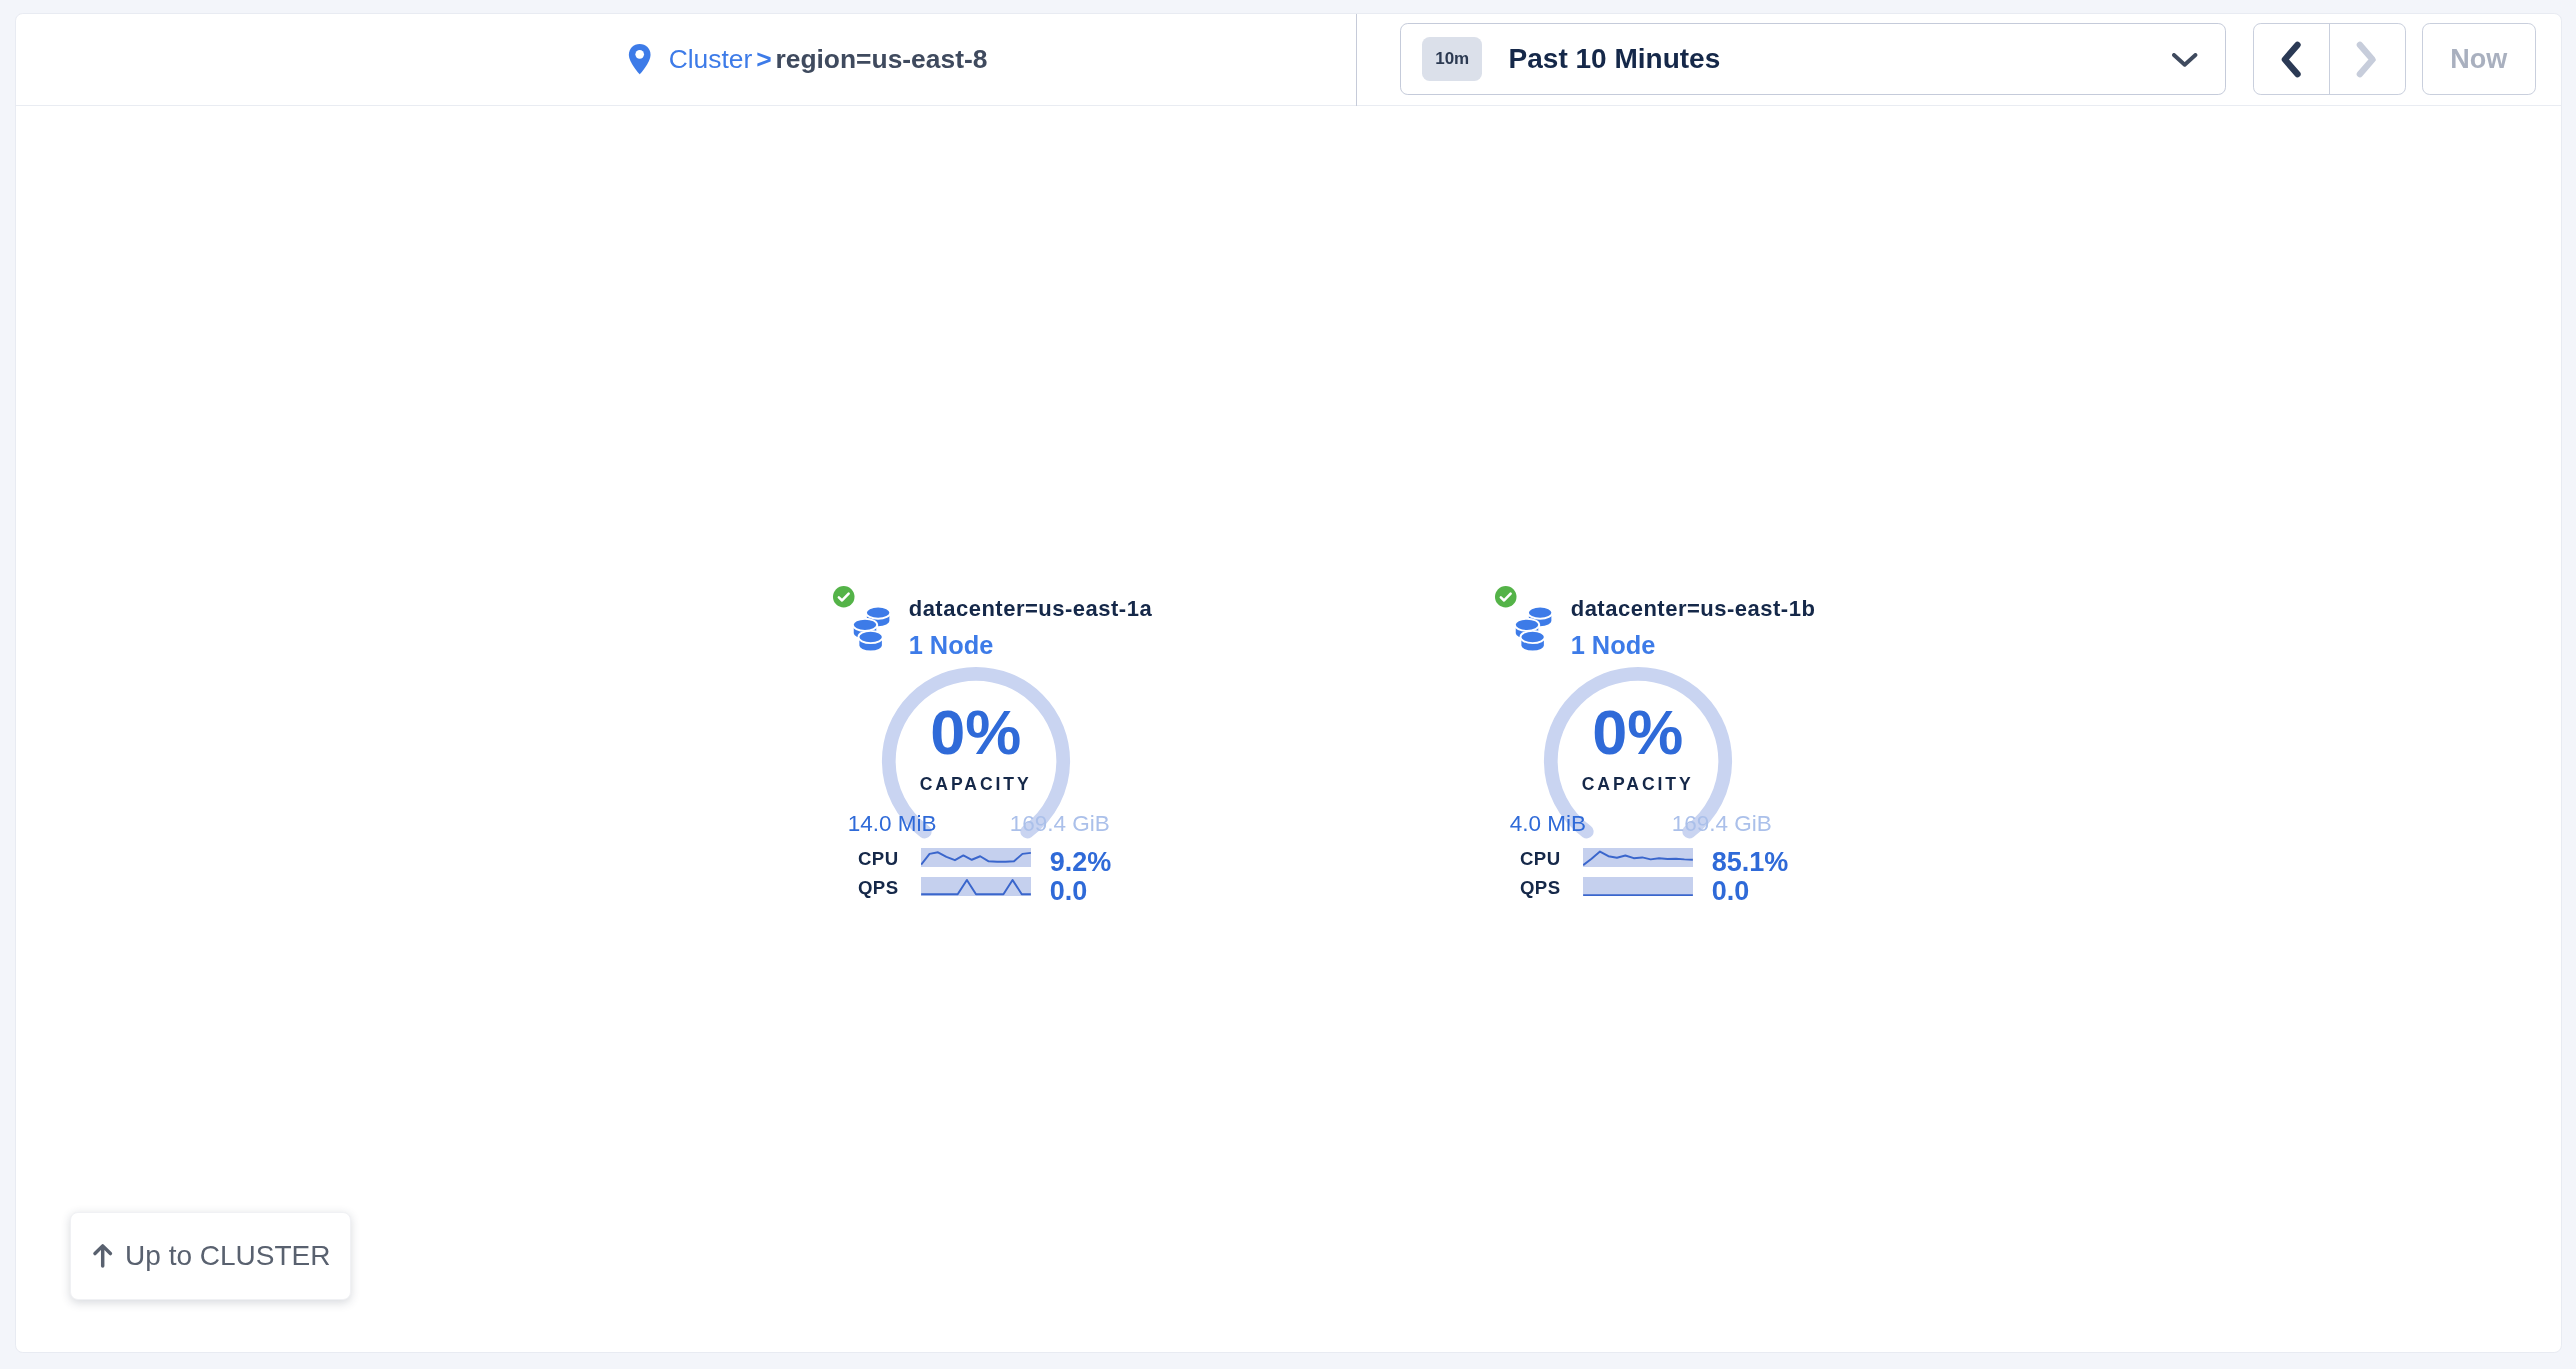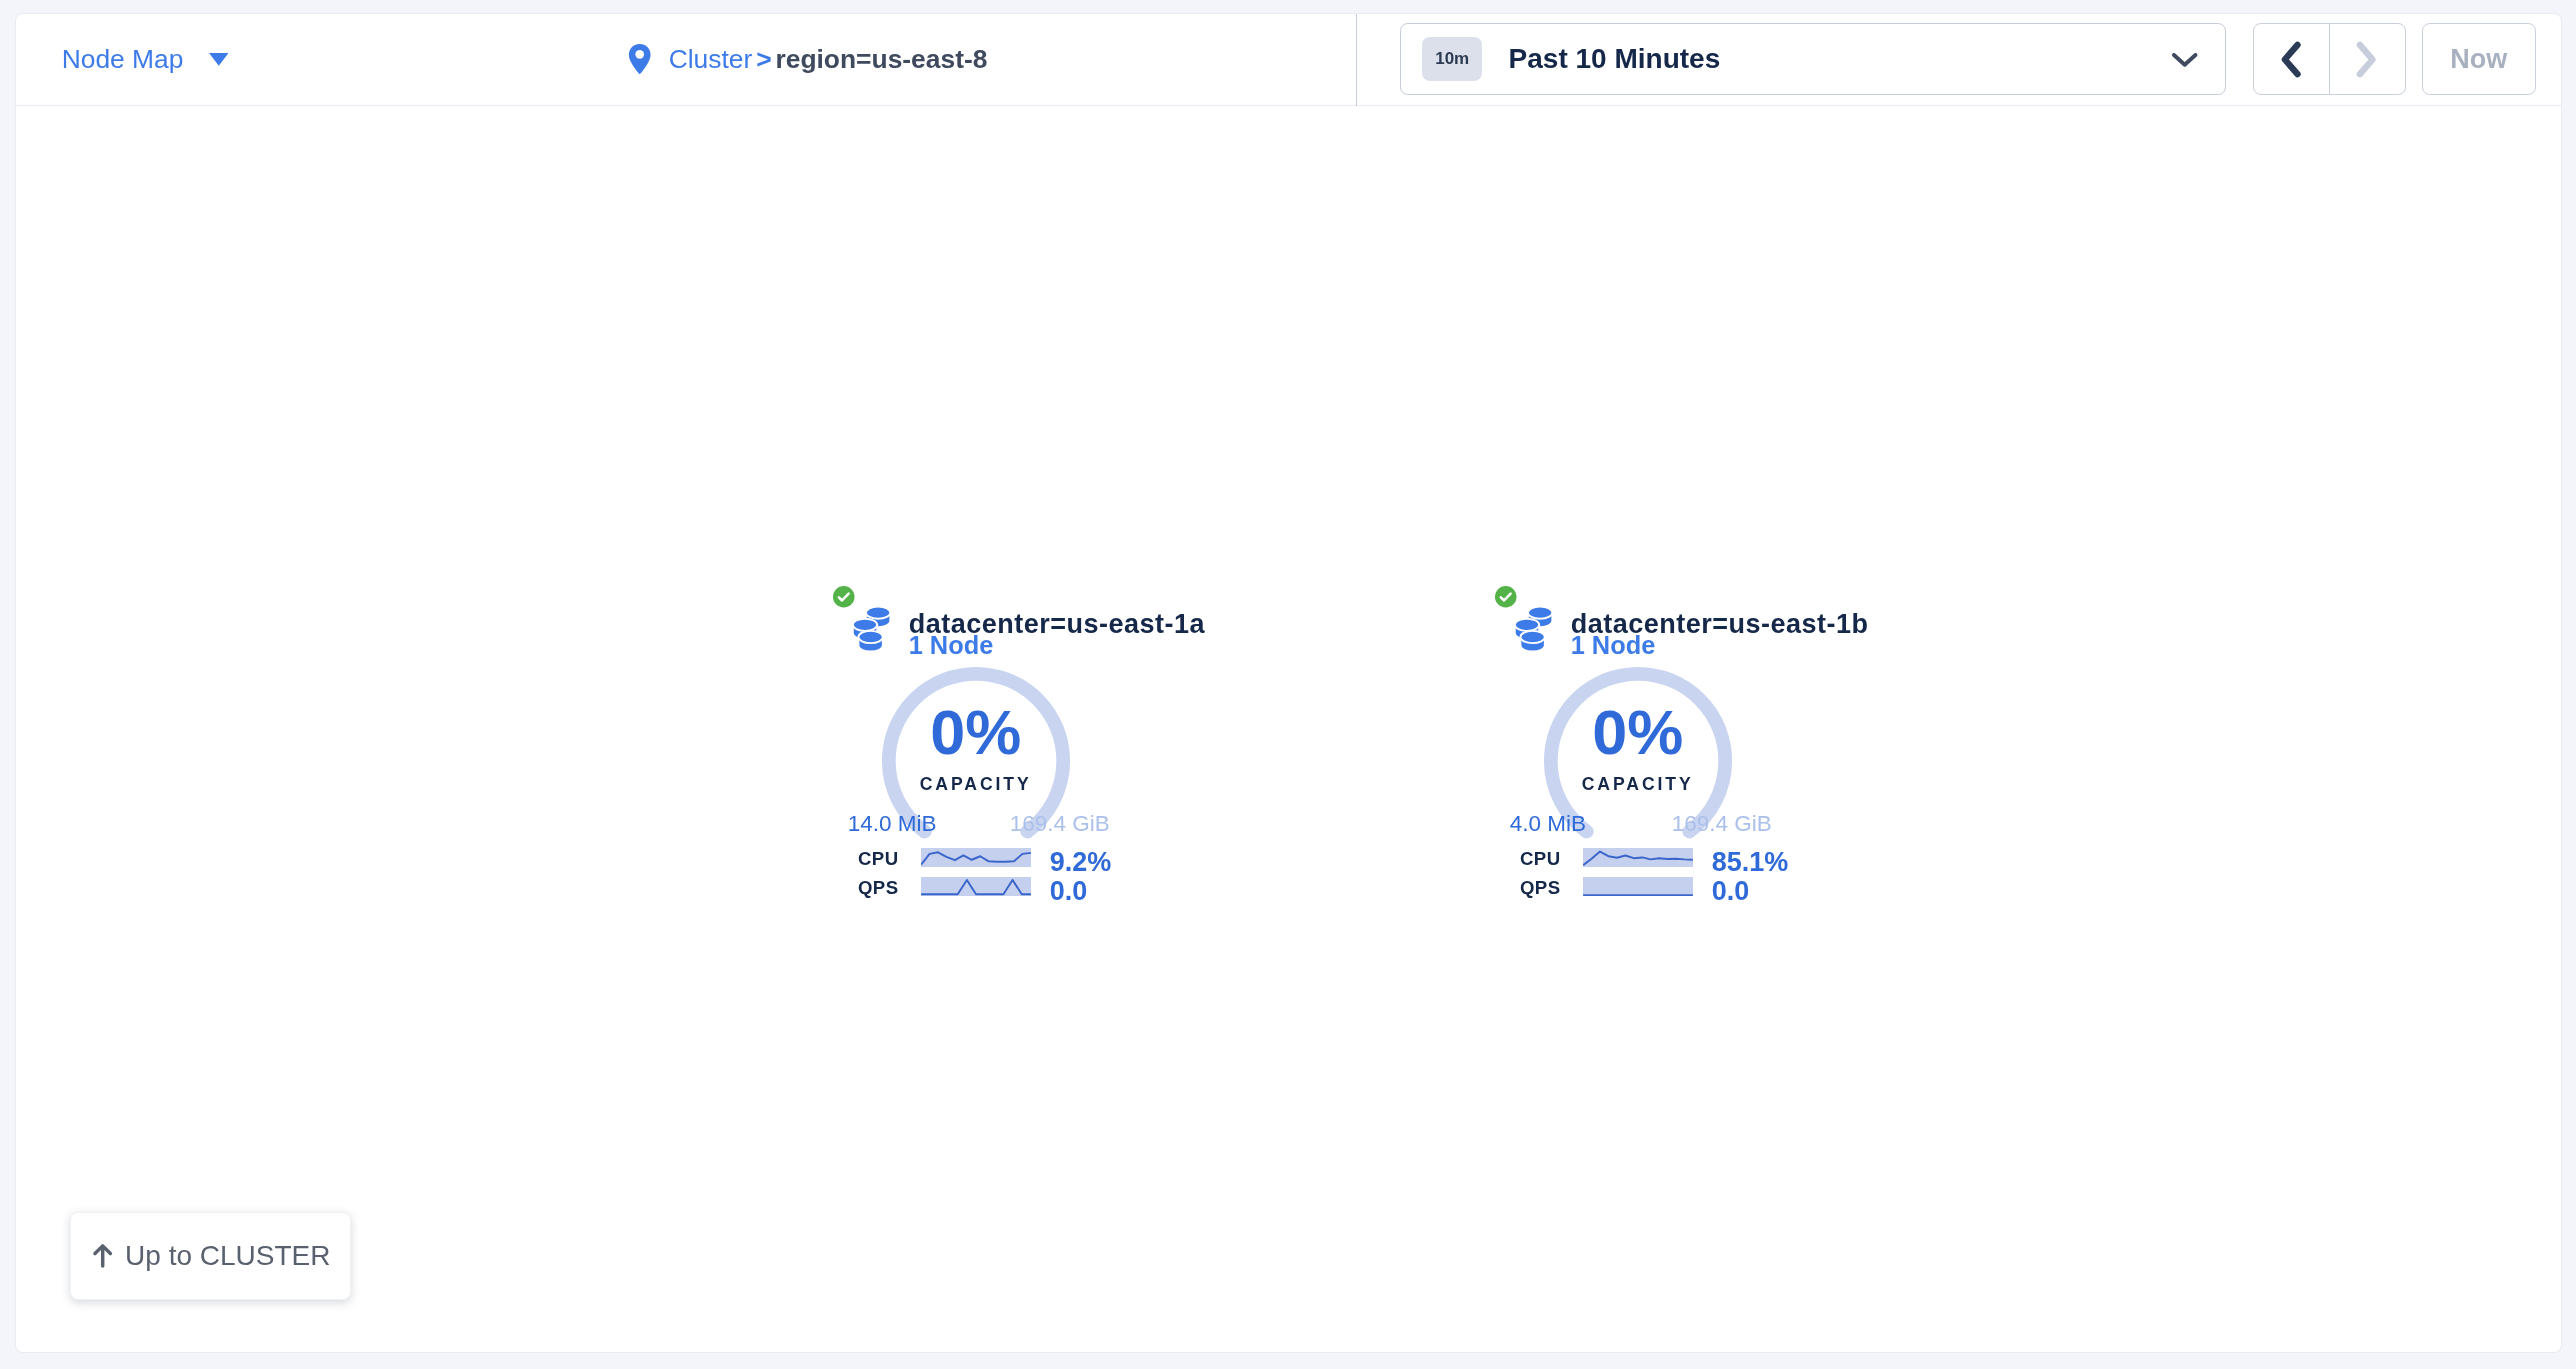--- a/index.html
+++ b/index.html
@@ -75,21 +75,21 @@
     display:flex;align-items:center;justify-content:center;
     font-size:27px;font-weight:700;color:var(--muted-gray);cursor:pointer;
   }
   
   .dc-card{position:absolute;top:562px;width:293px;height:337px;}
   .dc-card.dc-a{left:807px;}
   .dc-card.dc-b{left:1469px;}
   .dc-check{position:absolute;left:9.8px;top:9.8px;}
   .dc-dbicon{position:absolute;left:27px;top:29px;}
   .dc-title{
-    position:absolute;left:86px;top:33px;font-size:27px;font-weight:700;
+    position:absolute;left:86px;top:20px;font-size:22px;font-weight:700;
     color:var(--navy);white-space:nowrap;letter-spacing:0.5px;
   }
   .dc-nodes{
     position:absolute;left:86px;top:55px;font-size:25.4px;font-weight:700;color:var(--accent-blue);
   }
   .gauge{position:absolute;left:55px;top:87px;width:196px;height:196px;}
   .gauge-pct{
     position:absolute;left:0;top:37px;width:100%;text-align:center;
     font-size:63px;line-height:65px;font-weight:800;color:var(--value-blue);
   }
@@ -126,26 +126,20 @@
     font-size:28px;color:#59616f;cursor:pointer;
   }
 </style>
 </head>
 <body>
 
 <div class="panel">
 
   <div class="topbar">
 
-    <div class="view-selector">
-      <span class="label">Node Map</span>
-      <svg width="19.6" height="12.7" viewBox="0 0 20 13">
-        <path d="M0 0 H20 L10 13 Z" fill="#3d7be8"></path>
-      </svg>
-    </div>
 
     <div class="breadcrumb">
       <svg width="25.4" height="33" viewBox="0 0 24 32">
         <path d="M12 1C6 1 1.5 5.6 1.5 11.3c0 7.8 10.5 19 10.5 19s10.5-11.2 10.5-19C22.5 5.6 18 1 12 1z" fill="#3d7be8"></path>
         <circle cx="12" cy="11" r="4.2" fill="#ffffff"></circle>
       </svg>
       <span>
         <a class="crumb-link">Cluster</a><span class="crumb-sep">&gt;</span><span class="crumb-current">region=us-east-8</span>
       </span>
     </div>

